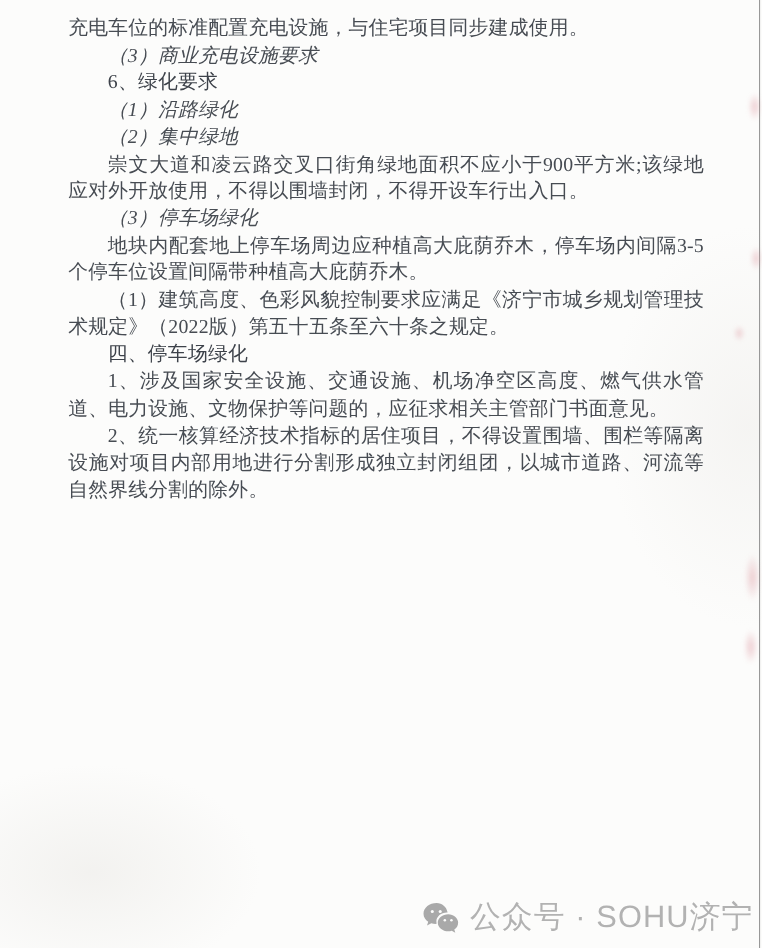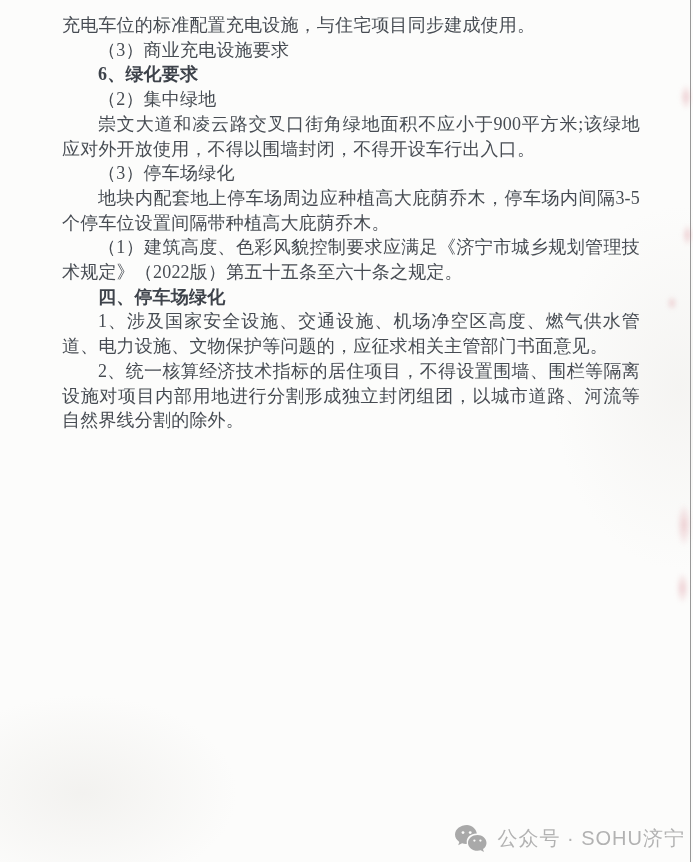--- a/index.html
+++ b/index.html
@@ -21,22 +21,22 @@
     position:absolute;
     top:13px; left:62px; width:578px;
     font-size:18px;
     line-height:24.7px;
     color:#474c53;
     text-align:justify;
     letter-spacing:0.2px;
   }
   .doc-body p { margin:0; text-indent:2em; }
   .doc-body p.blk-cont { text-indent:0; }
-  .doc-body p.blk-heading { font-weight:700; color:#3d424a; }
-  .doc-body p.blk-sub { text-indent:2em; }
+  .doc-body p.blk-heading { font-weight:400; color:#3d424a; }
+  .doc-body p.blk-sub { text-indent:2em;font-style:italic; }
   .edge-line {
     position:absolute; top:0; bottom:0; right:2px;
     width:1.5px; background:#989898;
   }
   .smudge {
     position:absolute;
     border-radius:50%;
     filter:blur(2px);
     pointer-events:none;
   }
@@ -44,36 +44,37 @@
   .s1 { right:1px;  top:84px;  width:12px; height:26px; }
   .s2 { right:0px;  top:224px; width:11px; height:22px; }
   .s3 { right:16px; top:296px; width:10px; height:14px; }
   .s4 { right:2px;  top:503px; width:14px; height:44px; }
   .s5 { right:4px;  top:572px; width:13px; height:32px; }
   .watermark {
     position:absolute;
     right:8px; bottom:9px;
     display:flex; align-items:center; gap:9px;
     font-family:"Liberation Sans","DejaVu Sans",sans-serif;
-    font-size:20px;
+    font-size:28px;
     color:#b2b2b2;
     letter-spacing:1px;
     white-space:nowrap;
   }
   .wechat-icon { width:34px; height:29px; flex:0 0 auto; }
 </style>
 </head>
 <body>
 
 <div class="page">
 
   <div class="doc-body">
       <p class="blk-cont">充电车位的标准配置充电设施，与住宅项目同步建成使用。</p>
       <p class="blk-sub">（3）商业充电设施要求</p>
       <p class="blk-heading">6、绿化要求</p>
+      <p class="blk-sub">（1）沿路绿化</p>
       <p class="blk-sub">（2）集中绿地</p>
       <p class="blk-para">崇文大道和凌云路交叉口街角绿地面积不应小于900平方米;该绿地应对外开放使用，不得以围墙封闭，不得开设车行出入口。</p>
       <p class="blk-sub">（3）停车场绿化</p>
       <p class="blk-para">地块内配套地上停车场周边应种植高大庇荫乔木，停车场内间隔3-5个停车位设置间隔带种植高大庇荫乔木。</p>
       <p class="blk-para">（1）建筑高度、色彩风貌控制要求应满足《济宁市城乡规划管理技术规定》（2022版）第五十五条至六十条之规定。</p>
       <p class="blk-heading">四、停车场绿化</p>
       <p class="blk-para">1、涉及国家安全设施、交通设施、机场净空区高度、燃气供水管道、电力设施、文物保护等问题的，应征求相关主管部门书面意见。</p>
       <p class="blk-para">2、统一核算经济技术指标的居住项目，不得设置围墙、围栏等隔离设施对项目内部用地进行分割形成独立封闭组团，以城市道路、河流等自然界线分割的除外。</p>
     </div>
 

